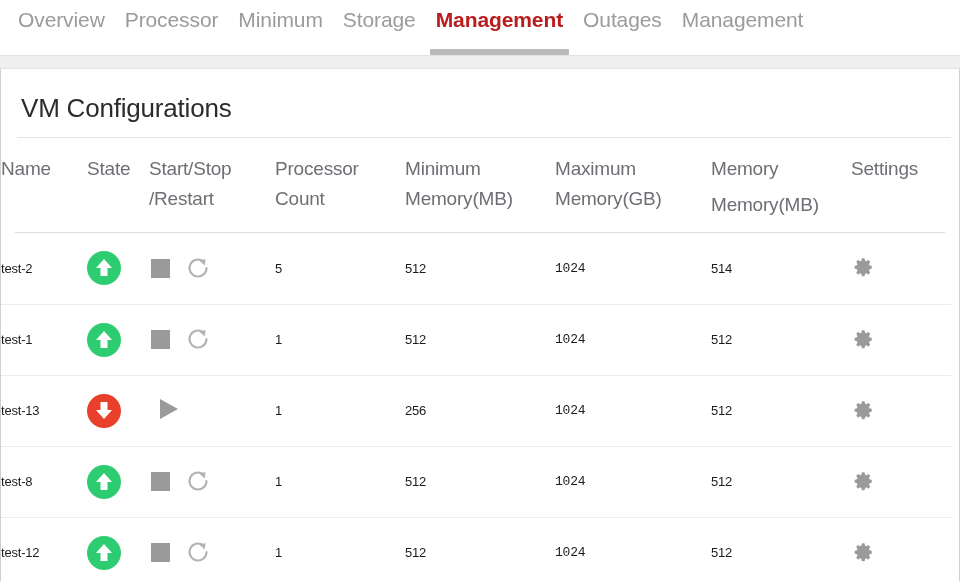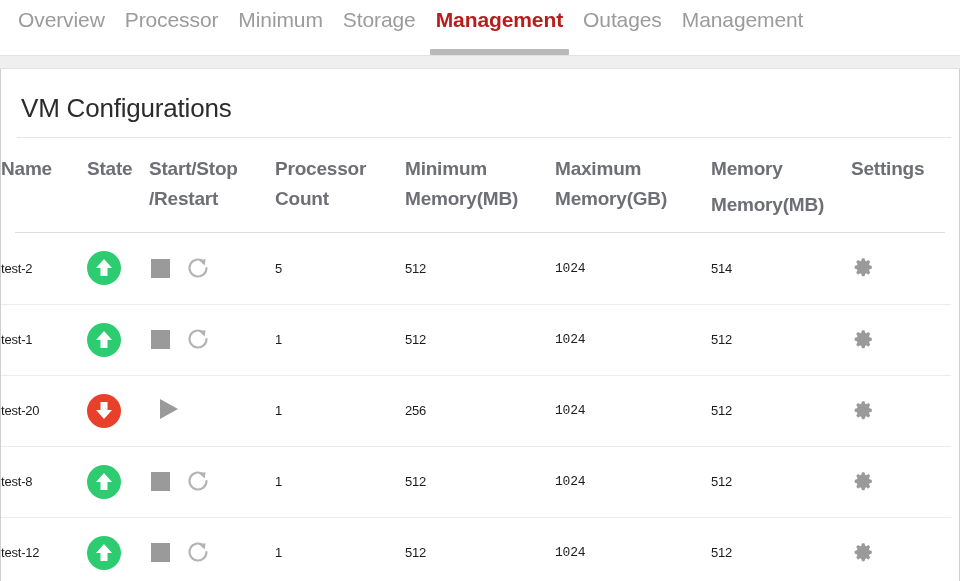--- a/index.html
+++ b/index.html
@@ -83,21 +83,21 @@
   
   table.vmtable {
     width: 944px;
     border-collapse: collapse;
     table-layout: fixed;
     margin-left: 0px;
   }
 
   table.vmtable th {
     font-size: 19px;
-    font-weight: bold;
+    font-weight: normal;
     color: #6d6f74;
     text-align: left;
     vertical-align: top;
     padding: 16px 0 18px 0;
     line-height: 30px;
     letter-spacing: -0.2px;
   }
 
   th.th-name      { width: 86px;  padding-left: 14px; }
   th.th-state     { width: 62px;  }
@@ -281,21 +281,21 @@
           <td class="c-max">1024</td>
           <td class="c-mem">512</td>
           <td class="c-set"><span class="icon-gear">
               <svg width="23" height="23" viewBox="0 0 24 24" xmlns="http://www.w3.org/2000/svg">
                 <path fill="#9a9a9a" d="M12 8.2a3.8 3.8 0 1 0 0 7.6 3.8 3.8 0 0 0 0-7.6zm0 5.9a2.1 2.1 0 1 1 0-4.2 2.1 2.1 0 0 1 0 4.2z"></path>
                 <path fill="#9a9a9a" d="M21.2 13.7l-1.9-.45a7.5 7.5 0 0 0-.53-1.28l1.05-1.63a.6.6 0 0 0-.08-.75l-1.36-1.36a.6.6 0 0 0-.75-.08l-1.63 1.05a7.5 7.5 0 0 0-1.28-.53L14.3 6.8a.6.6 0 0 0-.58-.46h-1.92a.6.6 0 0 0-.58.46l-.45 1.87a7.5 7.5 0 0 0-1.28.53L7.86 8.15a.6.6 0 0 0-.75.08L5.75 9.59a.6.6 0 0 0-.08.75l1.05 1.63a7.5 7.5 0 0 0-.53 1.28l-1.9.45a.6.6 0 0 0-.46.58v1.92a.6.6 0 0 0 .46.58l1.9.45c.13.44.31.87.53 1.28l-1.05 1.63a.6.6 0 0 0 .08.75l1.36 1.36a.6.6 0 0 0 .75.08l1.63-1.05c.41.22.84.4 1.28.53l.45 1.9a.6.6 0 0 0 .58.46h1.92a.6.6 0 0 0 .58-.46l.45-1.9c.44-.13.87-.31 1.28-.53l1.63 1.05a.6.6 0 0 0 .75-.08l1.36-1.36a.6.6 0 0 0 .08-.75l-1.05-1.63c.22-.41.4-.84.53-1.28l1.9-.45a.6.6 0 0 0 .46-.58v-1.92a.6.6 0 0 0-.46-.58z" transform="translate(0,-3.2) scale(1,1.05)"></path>
               </svg>
             </span></td>
         </tr>
         <tr>
-          <td class="c-name">test-20</td>
+          <td class="c-name">test-13</td>
           <td class="c-state"><span class="state-badge down"><svg width="18" height="20" viewBox="0 0 18 20" xmlns="http://www.w3.org/2000/svg">
                 <path d="M9 18 L1 9 L5.5 9 L5.5 1 L12.5 1 L12.5 9 L17 9 Z" fill="#ffffff"></path>
               </svg></span></td>
           <td class="c-ctrl"><span class="ctrl-group">
               <span class="icon-play">
                 <svg width="24" height="26" viewBox="0 0 24 26" xmlns="http://www.w3.org/2000/svg">
                   <path d="M3 3 L21 13 L3 23 Z" fill="#9a9a9a"></path>
                 </svg>
               </span>
             </span></td>

